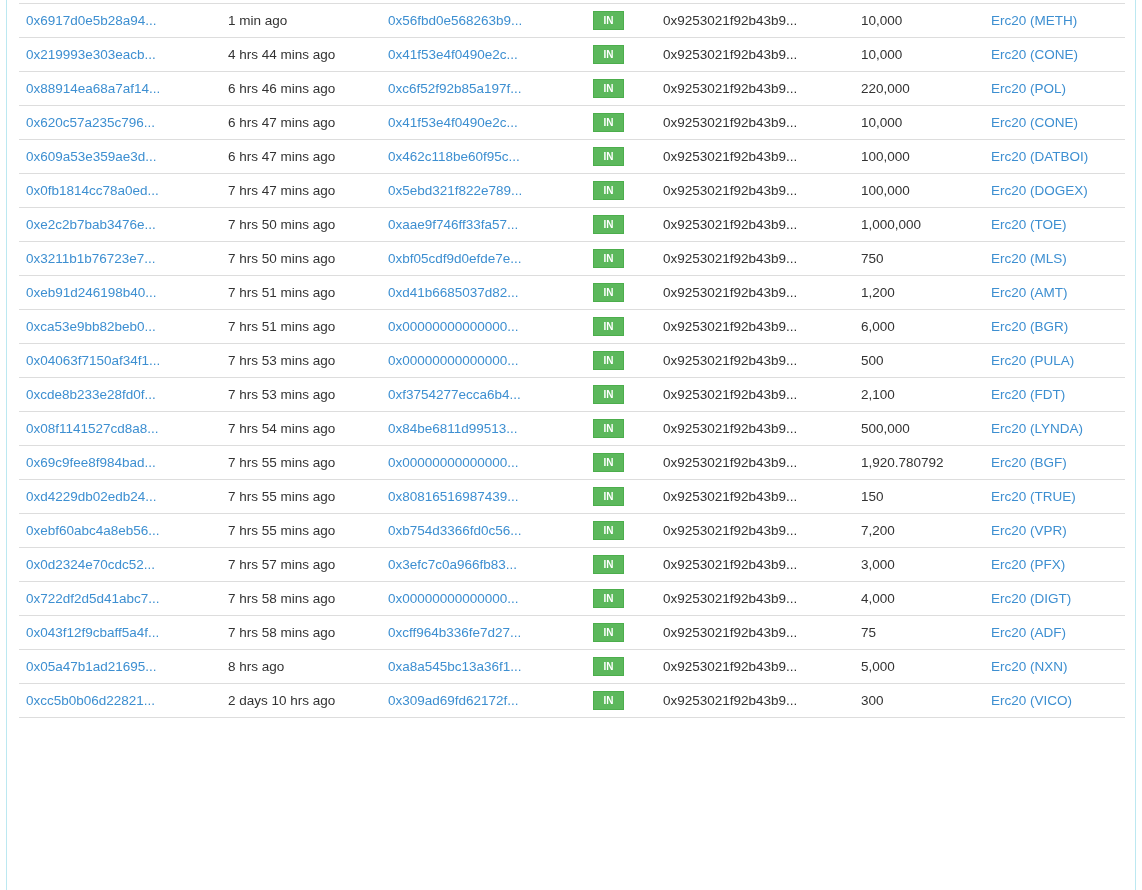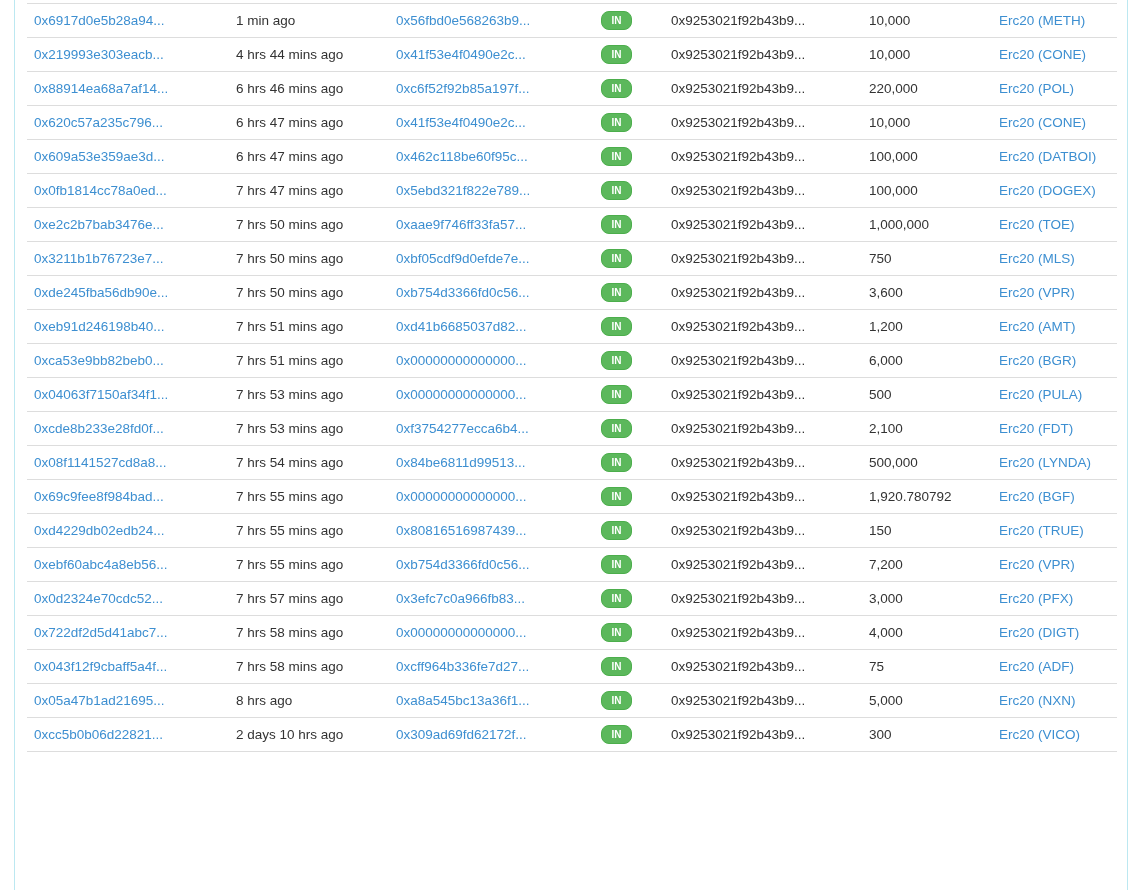--- a/index.html
+++ b/index.html
@@ -6,21 +6,21 @@
   html, body { background: #ffffff; }
   body {
     width: 1142px;
     height: 890px;
     font-family: "Liberation Sans", "DejaVu Sans", sans-serif;
     font-size: 13.5px;
     color: #333333;
     overflow: hidden;
   }
   .panel {
-    margin: 0 14px;
+    margin: 0 6px;
     border-left: 1px solid #bce8f1;
     border-right: 1px solid #bce8f1;
     min-height: 890px;
     padding: 3px 10px 0 12px;
   }
   table.transfers {
     width: 100%;
     border-collapse: collapse;
     table-layout: fixed;
     border-top: 1px solid #dddddd;
@@ -37,21 +37,21 @@
     color: #3d8fd1;
     text-decoration: none;
     cursor: pointer;
   }
   .badge-in {
     display: inline-block;
     min-width: 31px;
     padding: 3px 6px 3px 6px;
     background: #5cb85c;
     border: 1px solid #4cae4c;
-    border-radius: 8px;
+    border-radius: 0;
     color: #ffffff;
     font-size: 10px;
     font-weight: bold;
     text-align: center;
     line-height: 11px;
   }
   .c-dir { padding-left: 13px !important; }
 </style>
 </head>
 <body>
@@ -134,29 +134,20 @@
         <tr>
     <td class="c-tx"><a class="lnk" href="#">0x3211b1b76723e7...</a></td>
     <td class="c-age">7 hrs 50 mins ago</td>
     <td class="c-from"><a class="lnk" href="#">0xbf05cdf9d0efde7e...</a></td>
     <td class="c-dir"><span class="badge-in">IN</span></td>
     <td class="c-to">0x9253021f92b43b9...</td>
     <td class="c-val">750</td>
     <td class="c-token"><a class="lnk" href="#">Erc20 (MLS)</a></td>
   </tr>
         <tr>
-    <td class="c-tx"><a class="lnk" href="#">0xde245fba56db90e...</a></td>
-    <td class="c-age">7 hrs 50 mins ago</td>
-    <td class="c-from"><a class="lnk" href="#">0xb754d3366fd0c56...</a></td>
-    <td class="c-dir"><span class="badge-in">IN</span></td>
-    <td class="c-to">0x9253021f92b43b9...</td>
-    <td class="c-val">3,600</td>
-    <td class="c-token"><a class="lnk" href="#">Erc20 (VPR)</a></td>
-  </tr>
-        <tr>
     <td class="c-tx"><a class="lnk" href="#">0xeb91d246198b40...</a></td>
     <td class="c-age">7 hrs 51 mins ago</td>
     <td class="c-from"><a class="lnk" href="#">0xd41b6685037d82...</a></td>
     <td class="c-dir"><span class="badge-in">IN</span></td>
     <td class="c-to">0x9253021f92b43b9...</td>
     <td class="c-val">1,200</td>
     <td class="c-token"><a class="lnk" href="#">Erc20 (AMT)</a></td>
   </tr>
         <tr>
     <td class="c-tx"><a class="lnk" href="#">0xca53e9bb82beb0...</a></td>

